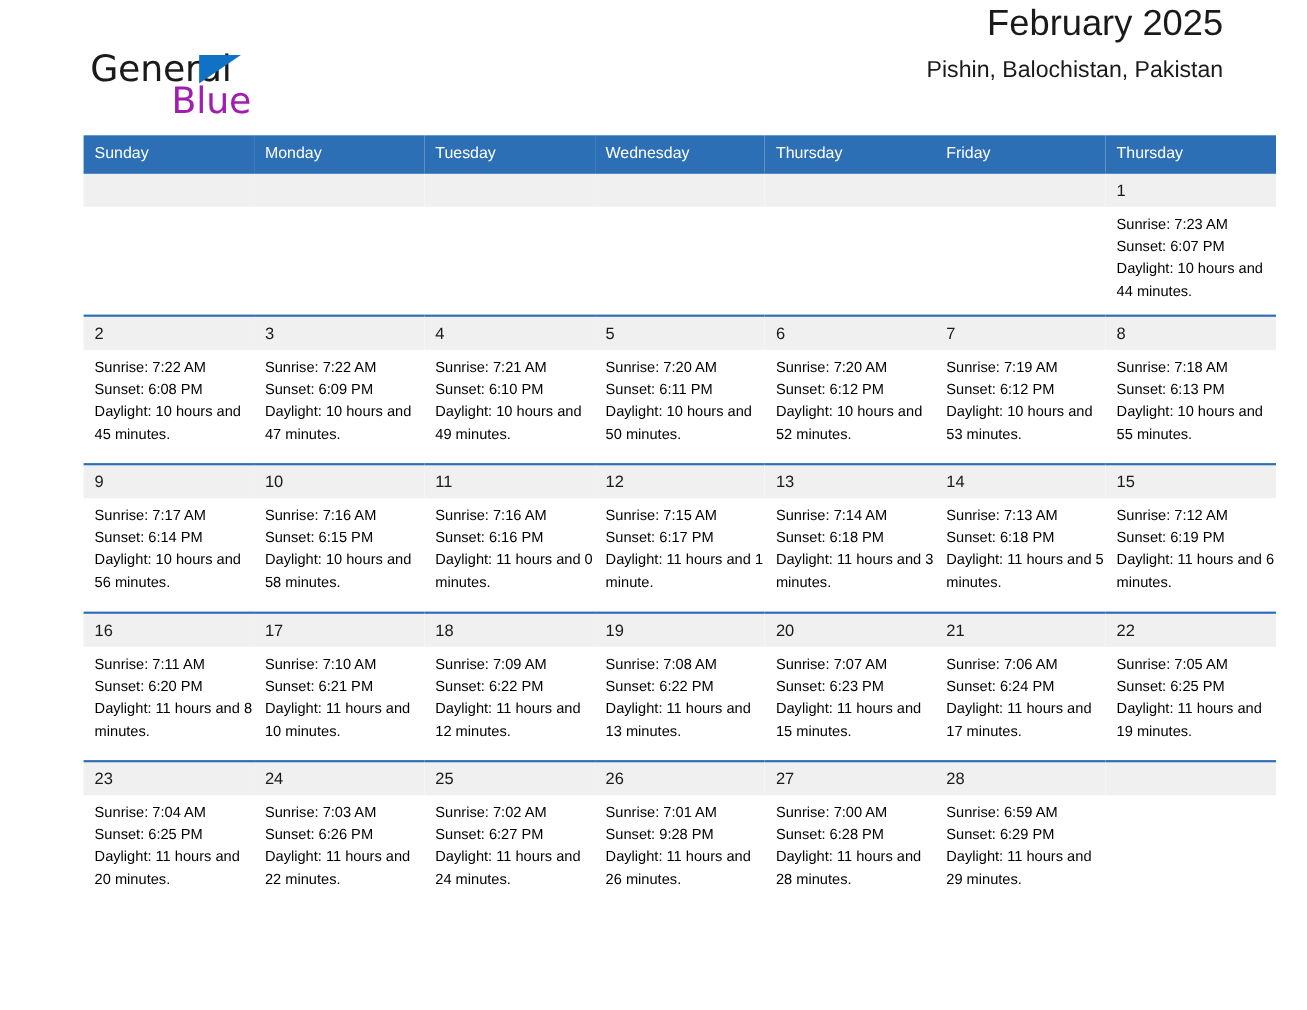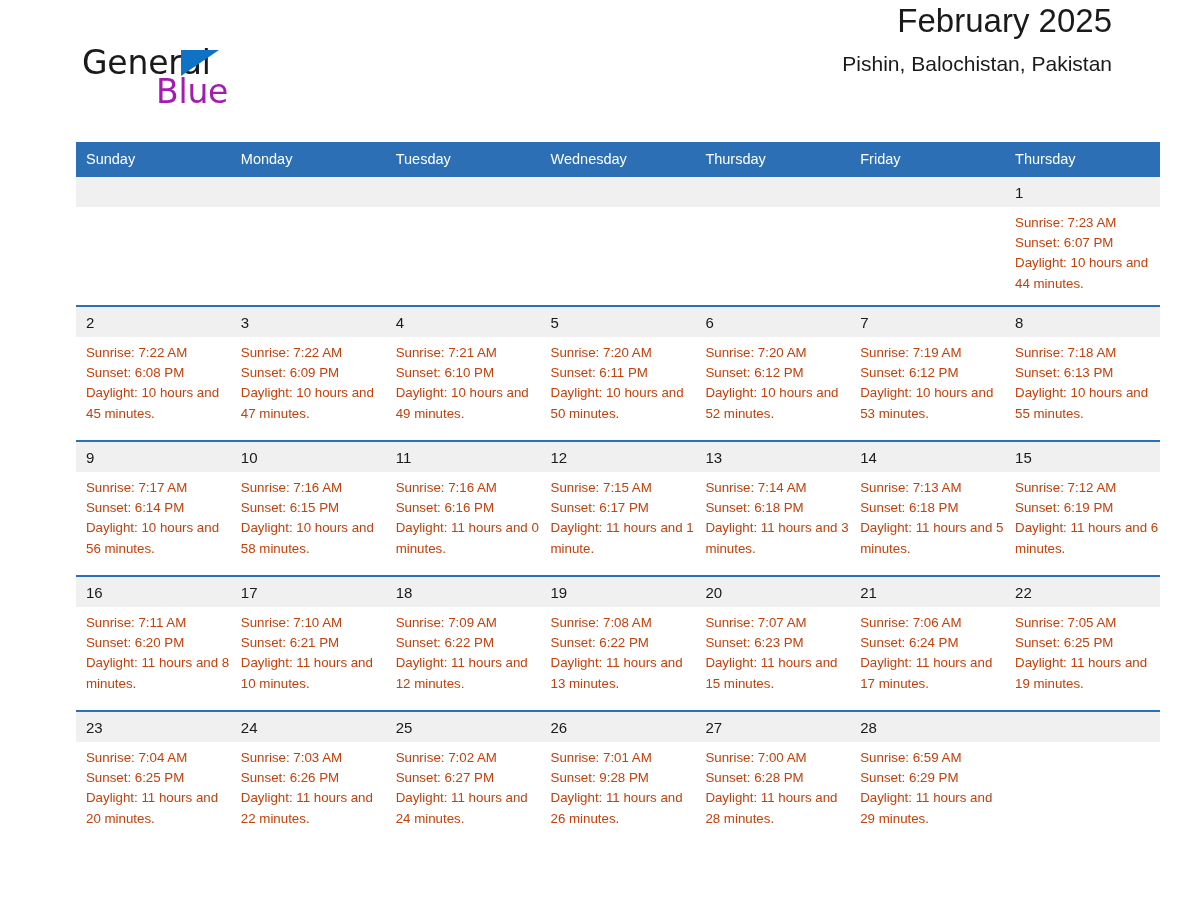--- a/index.html
+++ b/index.html
@@ -88,21 +88,21 @@
     color: #1a1a1a;
     line-height: 1.2;
     white-space: nowrap;
   }
 
   
   .calendar {
     width: 1084px;
     border-collapse: collapse;
     table-layout: fixed;
-    margin-top: 32px;
+    margin-top: 13px;
   }
   .calendar col { width: 154.85px; }
 
   thead th {
     background: #2c6fb5;
     color: #ffffff;
     font-size: 14.5px;
     font-weight: 400;
     text-align: left;
     padding: 8px 0 8px 10px;
@@ -129,21 +129,21 @@
     color: #1a1a1a;
     min-height: 15px;
     box-sizing: content-box;
   }
   td.empty .daynum { color: transparent; }
 
   .info {
     padding: 6px 0 0 10px;
     font-size: 13.3px;
     line-height: 20.2px;
-    color: #c2410c;
+    color: #000000;
     white-space: pre-line;
   }
 </style>
 </head>
 <body>
 
 <div class="page">
 
   <div class="masthead">
 

